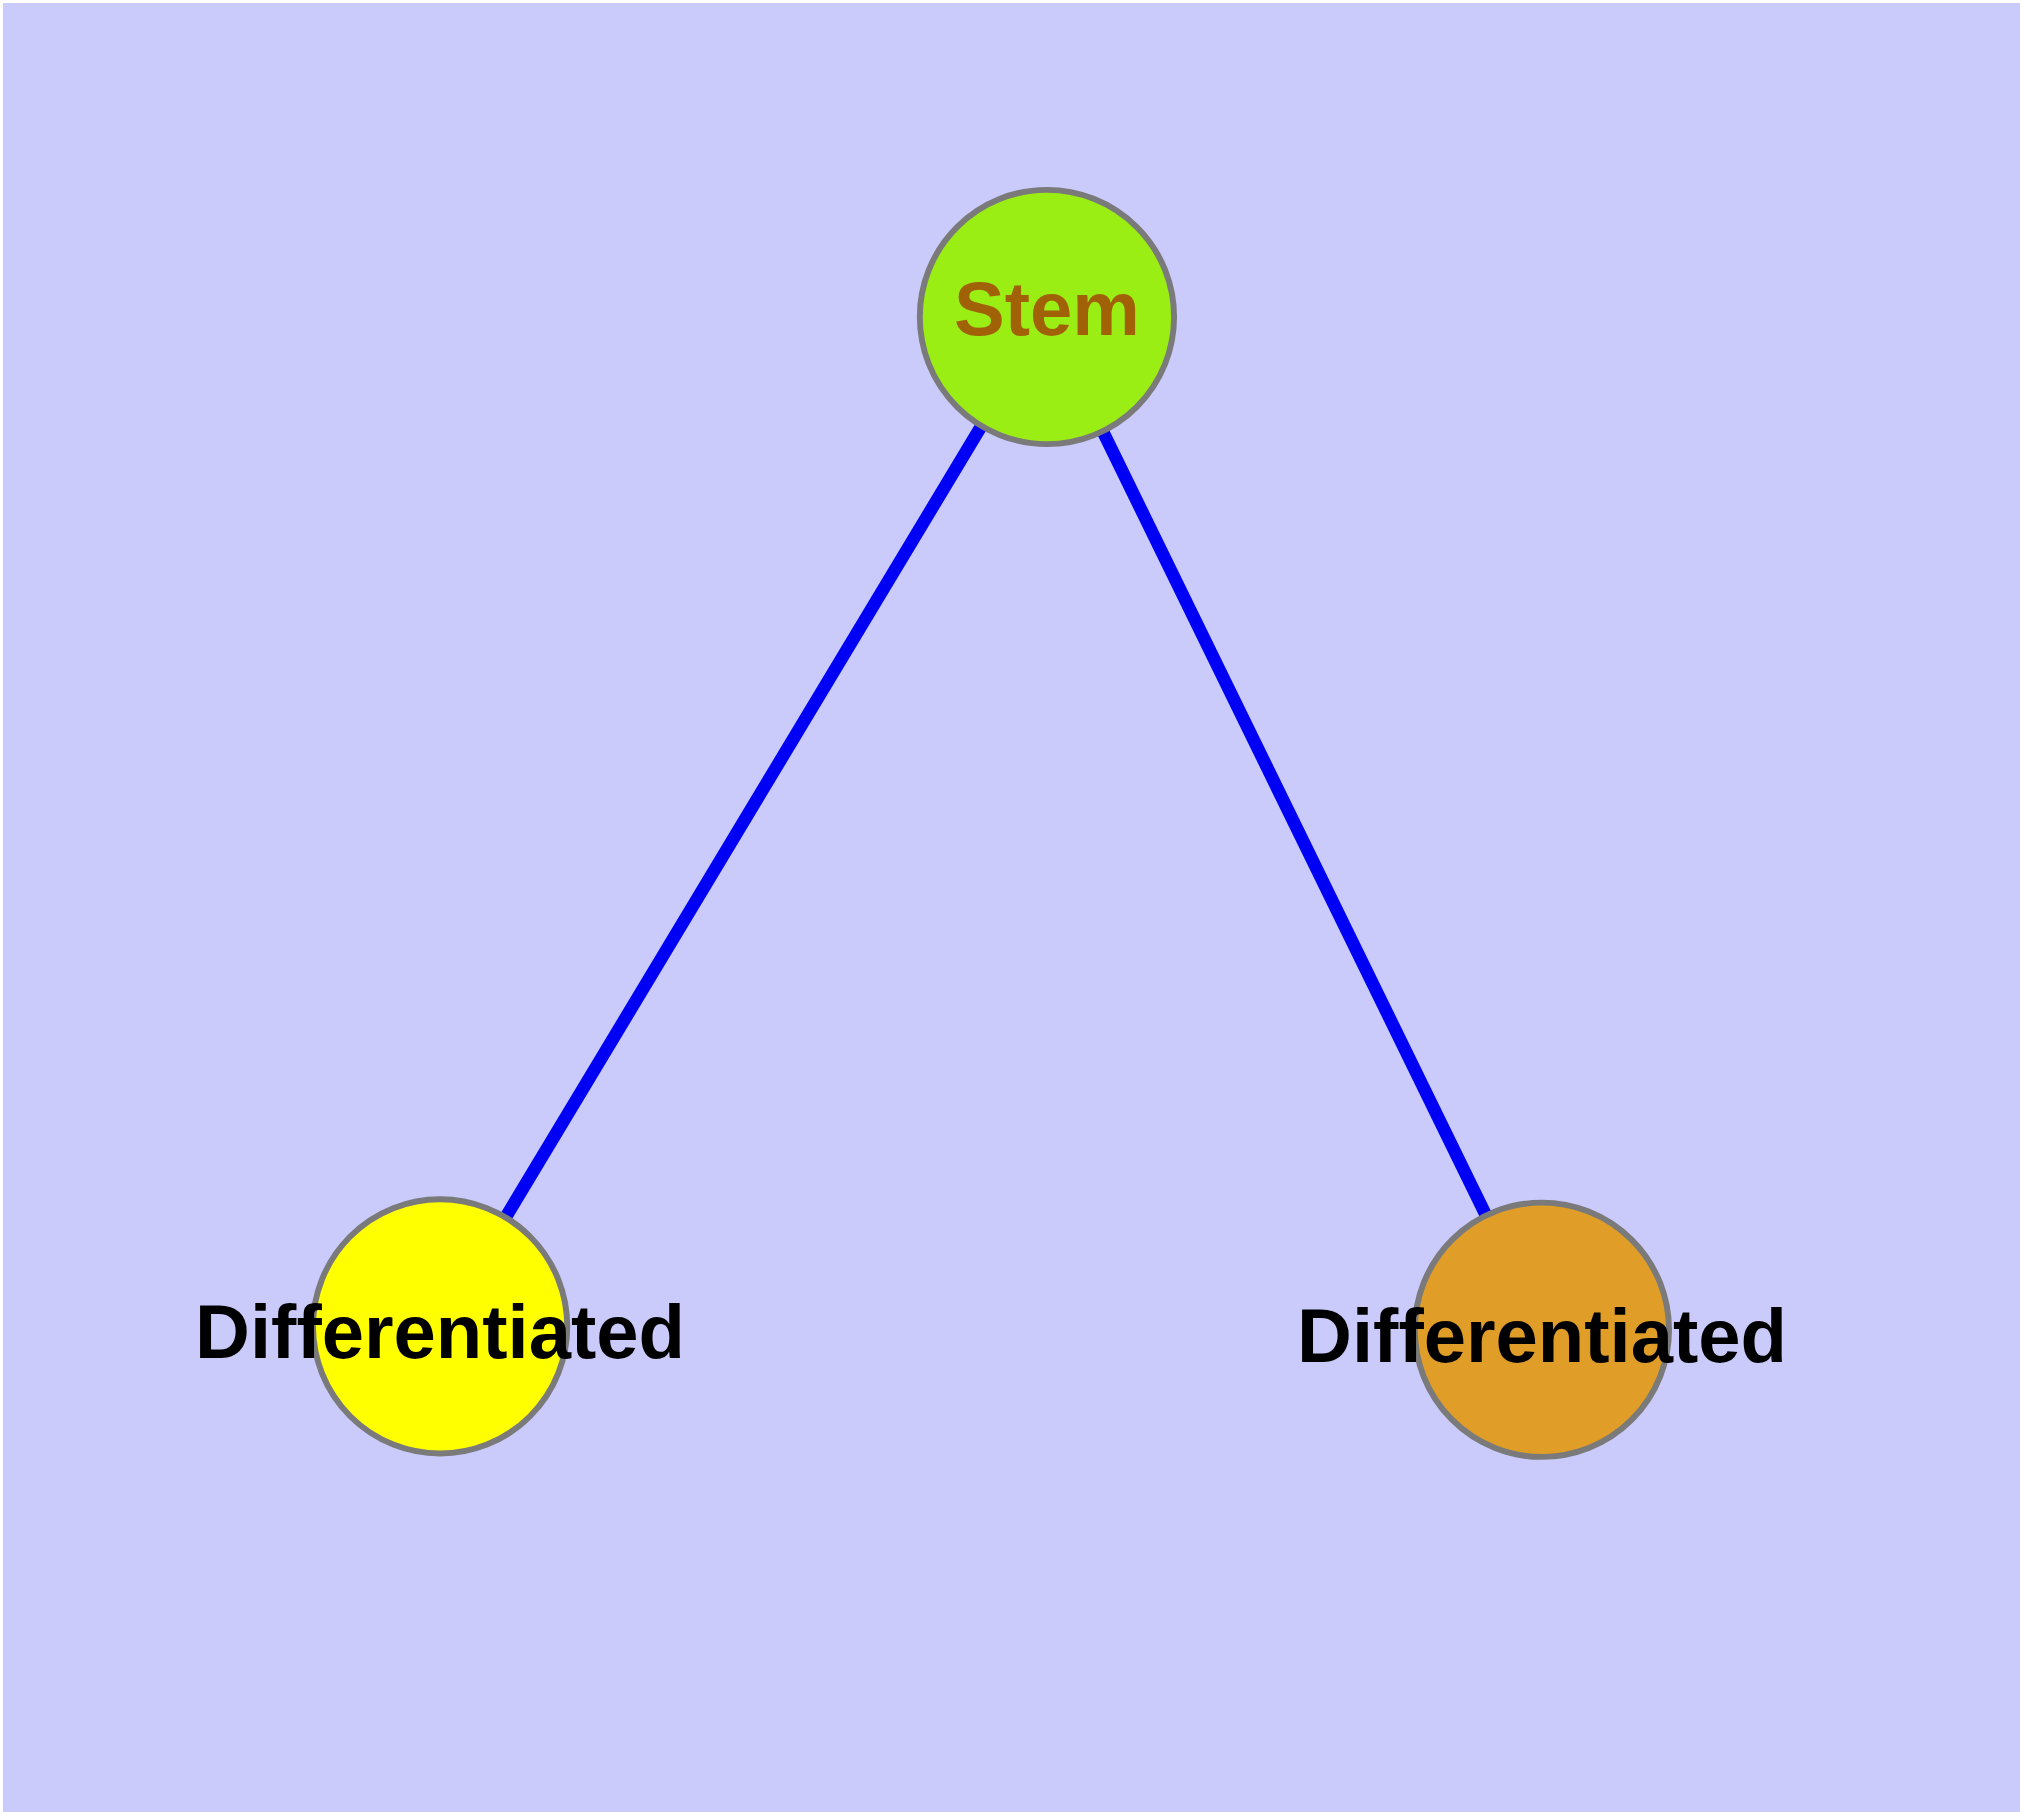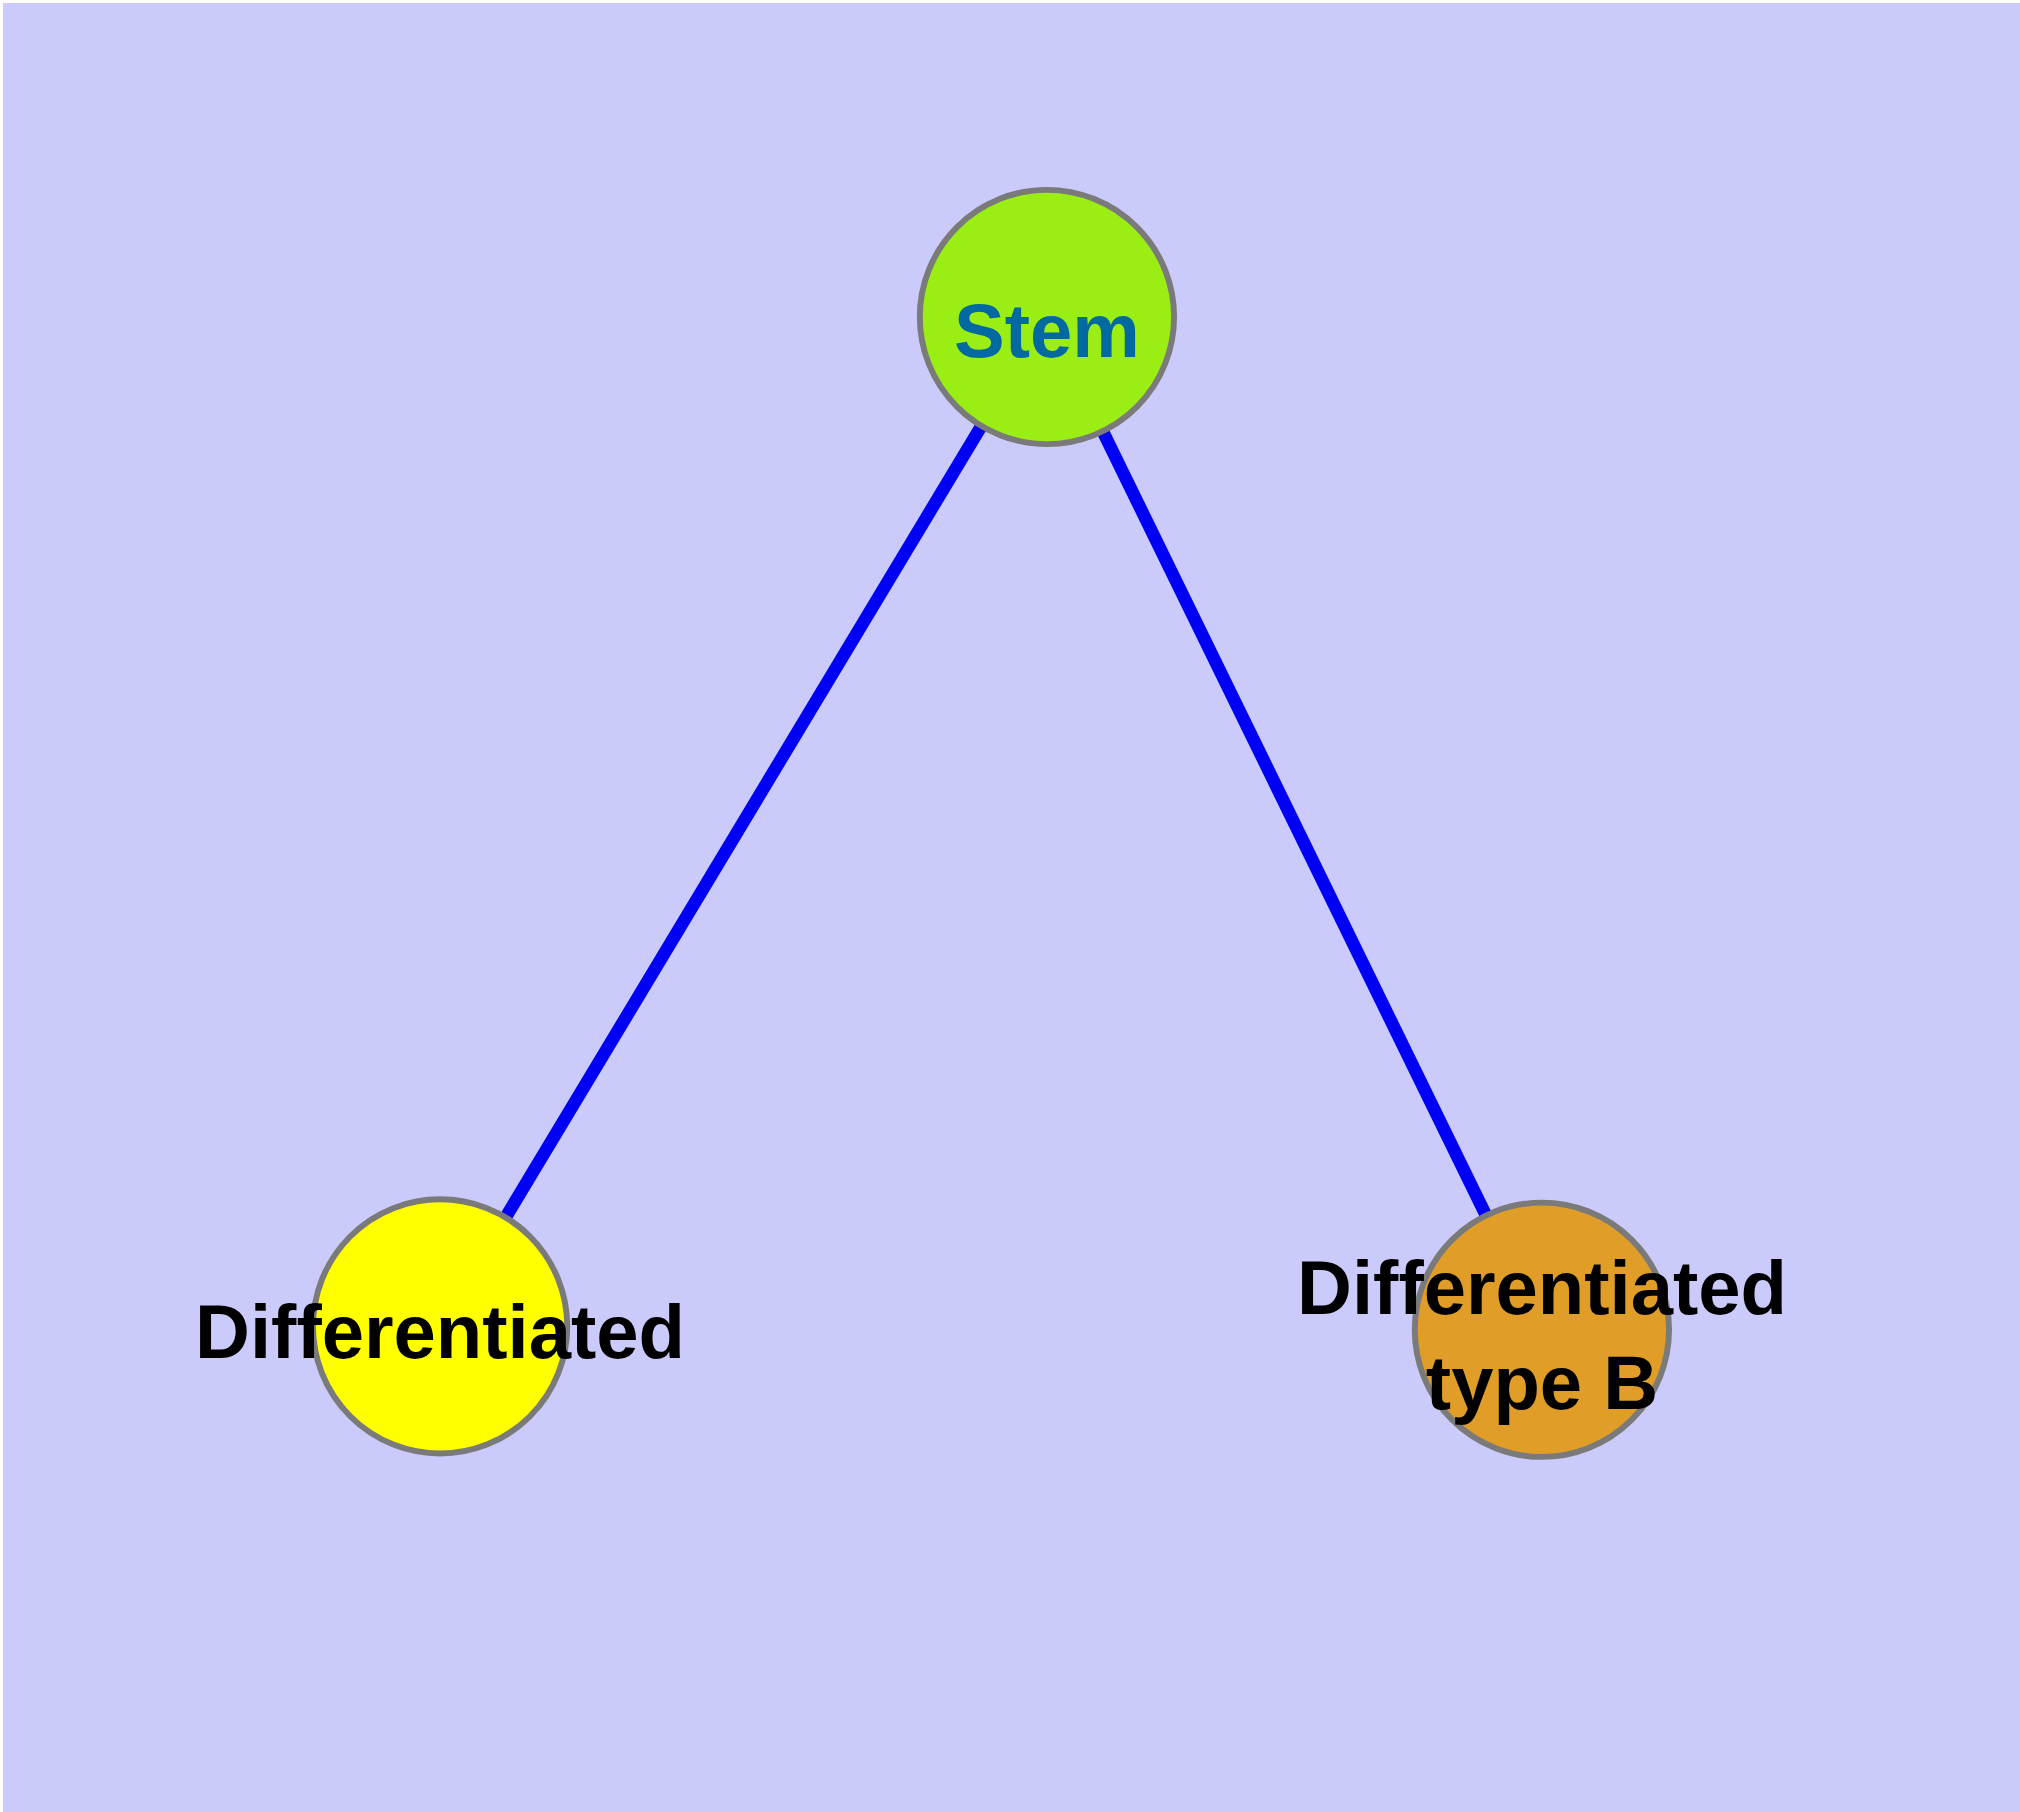--- a/index.html
+++ b/index.html
@@ -46,25 +46,24 @@
 <div class="plot-bg" id="plot-bg" style="background: rgb(202, 202, 251);"></div>
 
 <svg id="graph-svg" width="2021" height="1812" viewBox="0 0 2384 2138">
     <line x1="1235" y1="374" x2="519" y2="1565" stroke="#0000F5" stroke-width="15"></line>
     <line x1="1235" y1="374" x2="1819" y2="1569" stroke="#0000F5" stroke-width="15"></line>
     <circle cx="1235" cy="374" r="150" fill="#9BEE14" stroke="#7A7A7A" stroke-width="7"></circle>
     <circle cx="519" cy="1565" r="150" fill="#FFFF00" stroke="#7A7A7A" stroke-width="7"></circle>
     <circle cx="1819" cy="1569" r="150" fill="#E09E28" stroke="#7A7A7A" stroke-width="7"></circle>
   </svg>
 
-<div class="node-label" id="label-stem" style="left: 1047px; top: 330px; color: #0369a1;">
+<div class="node-label" id="label-stem" style="left: 1047px; top: 308px; color: #a16207;">
   <span class="label-line">Stem</span>
 </div>
 
 <div class="node-label" id="label-differentiated-type-a" style="left: 440px; top: 1331px; color: rgb(0, 0, 0);">
   <span class="label-line">Differentiated</span>
 </div>
 
 <div class="node-label" id="label-differentiated-type-b" style="left: 1542px; top: 1335px; color: rgb(0, 0, 0);">
   <span class="label-line">Differentiated</span>
-  <span class="label-line">type B</span>
 </div>
 
 
 </body></html>

